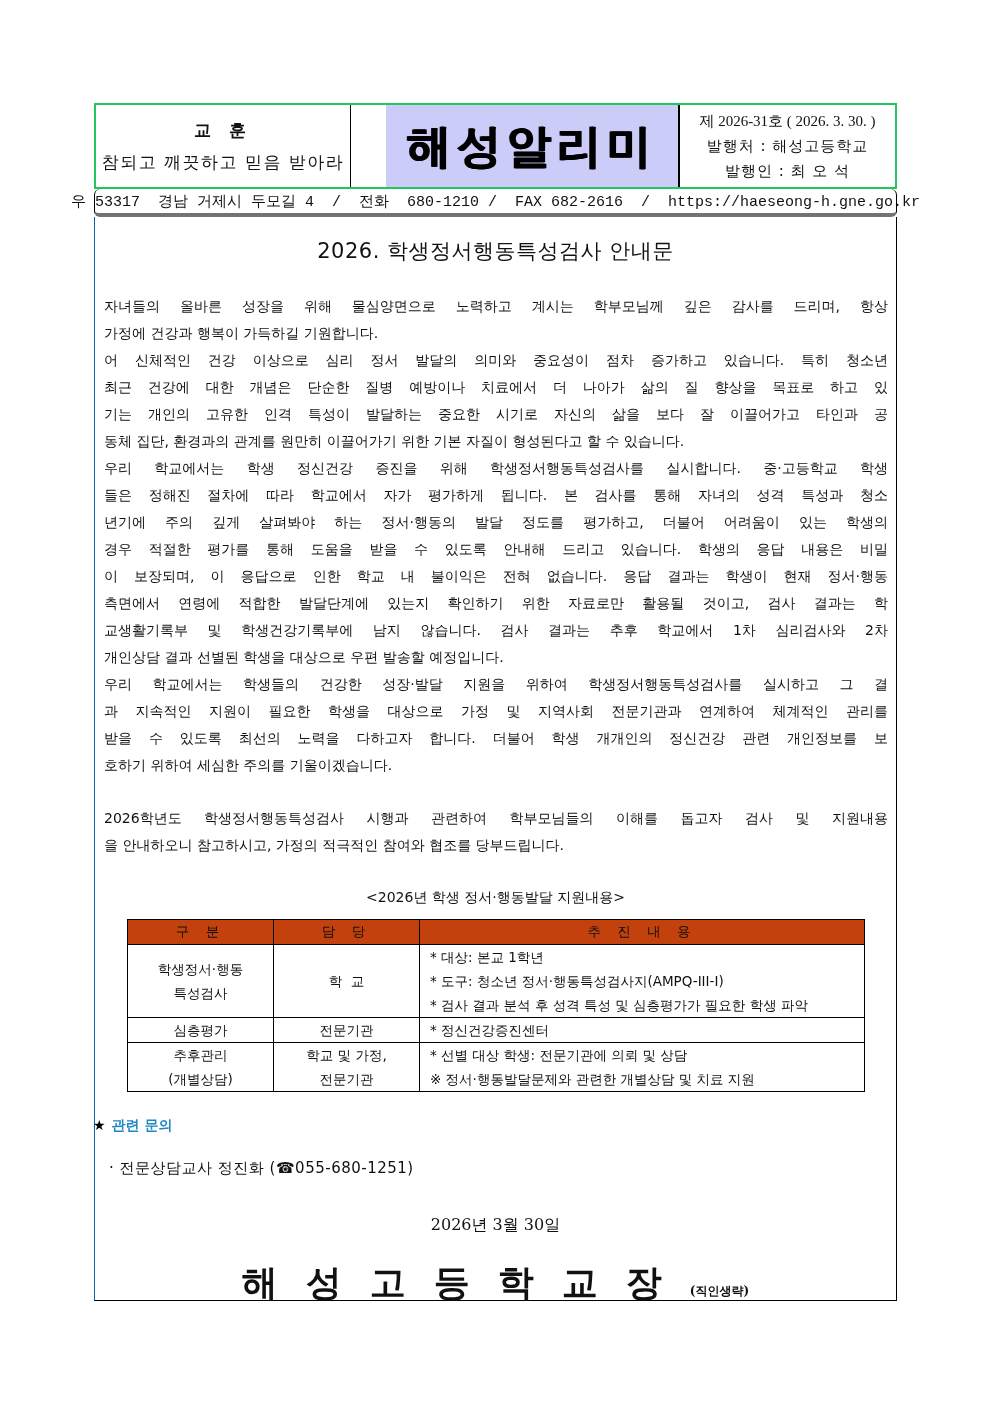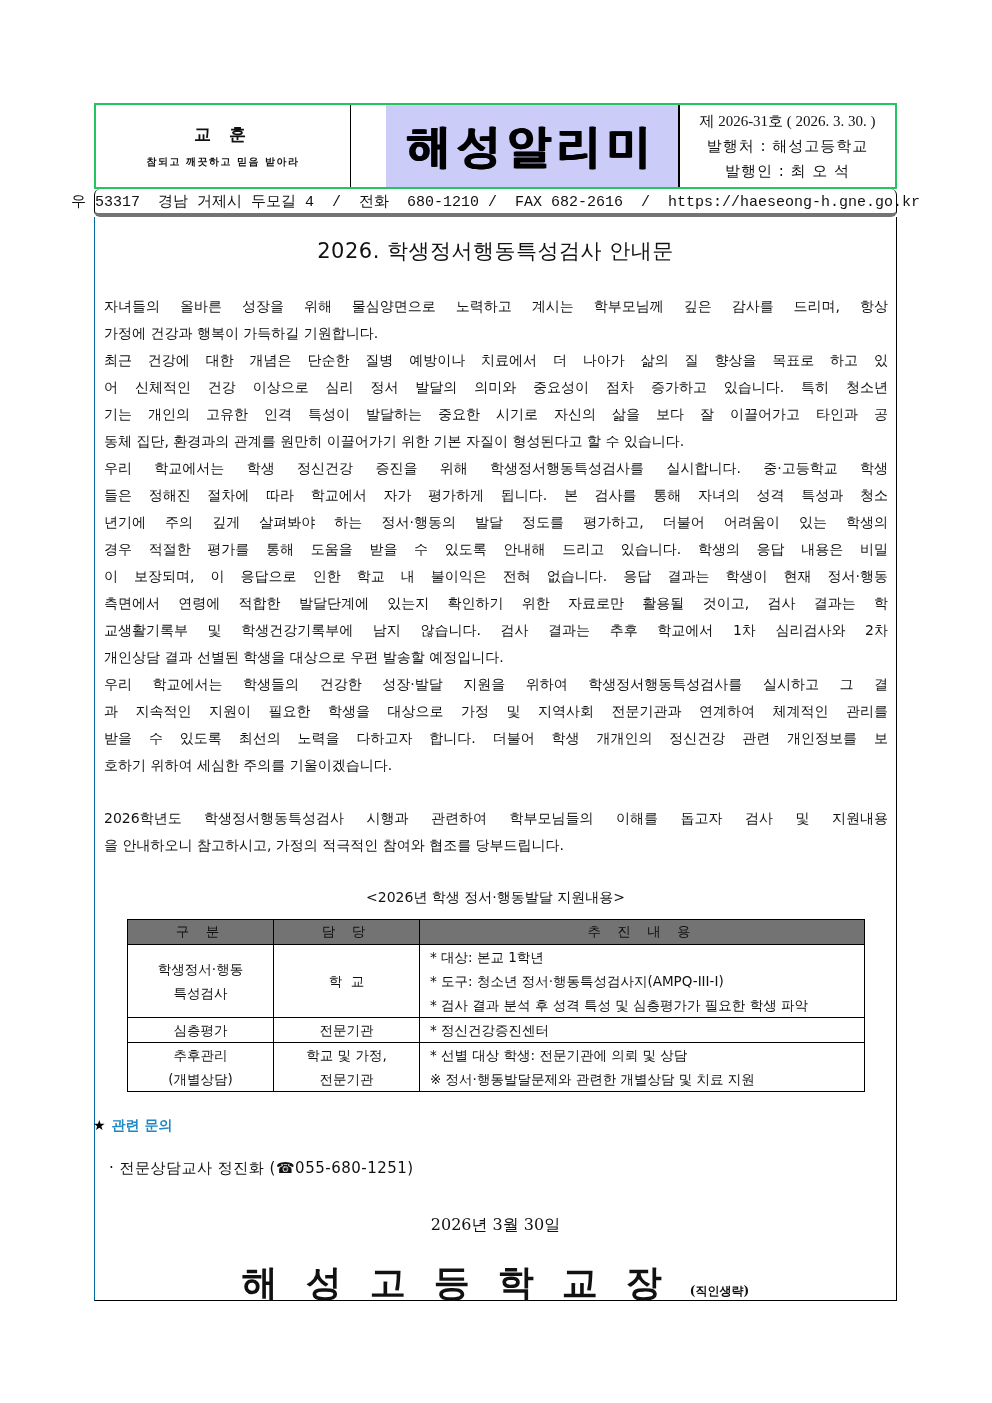--- a/index.html
+++ b/index.html
@@ -2,39 +2,39 @@
 <html><head>
 <meta charset="utf-8">
 <style>
   html, body { margin:0; padding:0; background:#ffffff; }
   body { width:992px; height:1403px; position:relative; font-family:"DejaVu Sans", sans-serif; color:#111; }
   .page { position:absolute; left:94px; top:103px; width:803px; }
   
   .hdr { display:flex; height:86px; border:2px solid #22c55e; box-sizing:border-box; }
   .hdr-motto { width:254px; border-right:1px solid #000; display:flex; flex-direction:column; align-items:center; justify-content:center; }
   .motto-title { font-family:"DejaVu Serif", serif; font-weight:bold; font-size:17px; letter-spacing:6px; margin-bottom:9px; }
-  .motto-text { font-family:"DejaVu Serif", serif; font-weight:bold; font-size:10px; letter-spacing:1.5px; }
+  .motto-text { font-family:"DejaVu Serif", serif; font-weight:normal; font-size:17px; letter-spacing:1.5px; }
   .hdr-banner { width:292px; background:#ccccf8; border-right:2px solid #000; display:flex; align-items:center; justify-content:center;margin-left:35px; }
   .banner-text { font-family:"DejaVu Serif", serif; font-weight:900; font-size:44px; letter-spacing:6px; color:#000; transform:scaleY(1.05); text-shadow:1px 0 0 #000, -1px 0 0 #000; }
   .hdr-issue { flex:1; display:flex; flex-direction:column; align-items:center; justify-content:center; gap:6px; font-size:14px; }
   .issue-line { font-family:"Liberation Serif", serif; font-size:15px; }
   .publisher { font-size:15px; letter-spacing:1px; }
   .addr { height:24px; border-left:1px solid #000; border-right:1px solid #000; border-bottom:4px solid #737373; display:flex; align-items:center; justify-content:center; font-family:Liberation Mono, monospace; font-size:15px; white-space:pre;border-radius:6px; }
   
   .body-frame { position:relative; border-left:1px solid #0369a1; border-right:1px solid #000; border-bottom:1px solid #000; height:1084px; box-sizing:border-box; }
   .doc-title { position:absolute; top:20px; left:0; right:0; text-align:center; font-size:21px; letter-spacing:0.5px; }
   .para-wrap { position:absolute; left:9px; right:8px; top:76px; font-size:14px; line-height:27px; }
   .para { text-align:justify; text-align-last:left; margin:0; }
   .para.spaced { margin-top:26px; }
   .para .ln { display:block; text-align:justify; text-align-last:justify; white-space:nowrap; }
   .para .ln.last { text-align-last:left; }
   .caption { position:absolute; top:672px; left:0; right:0; text-align:center; font-size:14px; }
   table.support { position:absolute; top:702px; left:32px; width:738px; border-collapse:collapse; font-size:13.5px; }
   table.support th, table.support td { border:1px solid #000; padding:0; }
-  table.support th { background:#737373; font-weight:normal; height:24px; letter-spacing:6px;text-align:center; }
+  table.support th { background:#c2410c; font-weight:normal; height:24px; letter-spacing:6px;text-align:center; }
   table.support td.c { text-align:center; line-height:24px; }
   table.support td.items { padding-left:10px; line-height:24px; }
   .inq-title { position:absolute; top:900px; left:-2px; font-size:14px; color:#1f87c4; font-weight:bold; }
   .inq-title .star { color:#000; margin-right:6px; }
   .inq-item { position:absolute; top:942px; left:14px; font-size:15px; letter-spacing:0.5px; }
   .date { position:absolute; top:998px; left:0; right:0; text-align:center; font-family:"DejaVu Serif", serif; font-size:16px; }
   .principal { position:absolute; top:1042px; left:0; right:0; text-align:center; }
   .principal-name { font-family:"DejaVu Serif", serif; font-weight:bold; font-size:36px; letter-spacing:28px; }
   .principal-note { font-family:"DejaVu Serif", serif; font-weight:bold; font-size:12px; }
 </style>
@@ -61,22 +61,22 @@
 
   <div class="body-frame">
     <div class="doc-title">2026. 학생정서행동특성검사 안내문</div>
 
     <div class="para-wrap">
       <p class="para">
         <span class="ln"> 자녀들의 올바른 성장을 위해 물심양면으로 노력하고 계시는 학부모님께 깊은 감사를 드리며, 항상</span>
         <span class="ln last">가정에 건강과 행복이 가득하길 기원합니다.</span>
       </p>
       <p class="para">
+        <span class="ln">어 신체적인 건강 이상으로 심리 정서 발달의 의미와 중요성이 점차 증가하고 있습니다. 특히 청소년</span>
         <span class="ln"> 최근 건강에 대한 개념은 단순한 질병 예방이나 치료에서 더 나아가 삶의 질 향상을 목표로 하고 있</span>
-        <span class="ln">어 신체적인 건강 이상으로 심리 정서 발달의 의미와 중요성이 점차 증가하고 있습니다. 특히 청소년</span>
         <span class="ln">기는 개인의 고유한 인격 특성이 발달하는 중요한 시기로 자신의 삶을 보다 잘 이끌어가고 타인과 공</span>
         <span class="ln last">동체 집단, 환경과의 관계를 원만히 이끌어가기 위한 기본 자질이 형성된다고 할 수 있습니다.</span>
       </p>
       <p class="para">
         <span class="ln"> 우리 학교에서는 학생 정신건강 증진을 위해 학생정서행동특성검사를 실시합니다. 중·고등학교 학생</span>
         <span class="ln">들은 정해진 절차에 따라 학교에서 자가 평가하게 됩니다. 본 검사를 통해 자녀의 성격 특성과 청소</span>
         <span class="ln">년기에 주의 깊게 살펴봐야 하는 정서·행동의 발달 정도를 평가하고, 더불어 어려움이 있는 학생의</span>
         <span class="ln">경우 적절한 평가를 통해 도움을 받을 수 있도록 안내해 드리고 있습니다. 학생의 응답 내용은 비밀</span>
         <span class="ln">이 보장되며, 이 응답으로 인한 학교 내 불이익은 전혀 없습니다. 응답 결과는 학생이 현재 정서·행동</span>
         <span class="ln">측면에서 연령에 적합한 발달단계에 있는지 확인하기 위한 자료로만 활용될 것이고, 검사 결과는 학</span>

